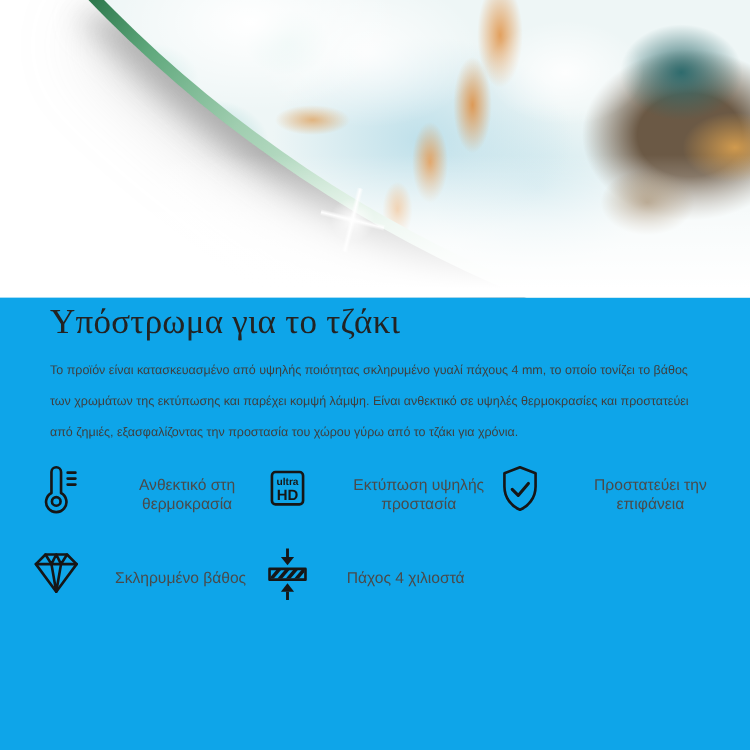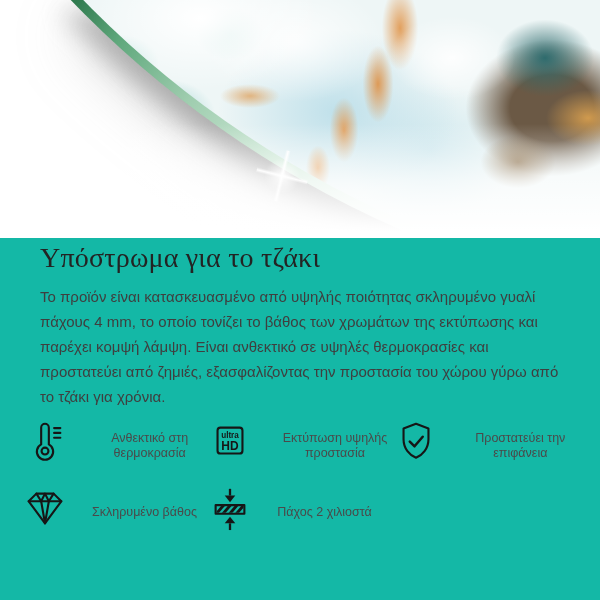--- a/index.html
+++ b/index.html
@@ -1,21 +1,21 @@
 <!DOCTYPE html>
 <html><head>
 <meta charset="utf-8">
 <style>
   html,body{margin:0;padding:0;}
   body{
     width:600px;height:600px;overflow:hidden;background:#ffffff;
     font-family:"Liberation Sans",sans-serif;
     -webkit-font-smoothing:antialiased;
   }
-  .page{width:600px;height:600px;position:relative;background:#14b8a6;}
+  .page{width:600px;height:600px;position:relative;background:#0ea5e9;}
 
   
   .hero{position:relative;width:600px;height:238px;background:#fff;overflow:hidden;}
   .glass-shadow-wrap{
     position:absolute;inset:0;
     filter:drop-shadow(-10px 12px 12px rgba(110,110,110,.45)) drop-shadow(-4px 20px 26px rgba(140,140,140,.30));
   }
   .glass-rim{
     position:absolute;left:0;top:0;width:600px;height:300px;
     clip-path:circle(1025px at 810px -710px);
@@ -59,21 +59,21 @@
 
   
   .content{padding:0 40px;}
   .headline{
     margin:4px 0 0 0;
     font-family:"Liberation Serif",serif;font-weight:400;
     font-size:28px;line-height:31px;color:#232323;letter-spacing:.2px;
   }
   .description{
     margin:11px 0 0 0;max-width:527px;
-    font-size:15px;line-height:25px;color:#3f3f3f;
+    font-size:10px;line-height:25px;color:#3f3f3f;
   }
 
   
   .features{
     margin-top:10px;padding:0 22px;
     display:grid;grid-template-columns:repeat(3,1fr);row-gap:20px;
   }
   .feature{display:flex;flex-direction:row;align-items:center;text-align:center;}
   .feature .icon{height:46px;display:flex;align-items:flex-end;justify-content:center;}
   .feature svg{display:block;}
@@ -166,17 +166,17 @@
           <g clip-path="url(#barclip)" stroke="#161616" stroke-width="3">
             <line x1="8" y1="32" x2="20" y2="18"></line>
             <line x1="15" y1="32" x2="27" y2="18"></line>
             <line x1="22" y1="32" x2="34" y2="18"></line>
             <line x1="29" y1="32" x2="41" y2="18"></line>
           </g>
           <polygon class="fillb" points="18.5,40 29.5,40 24,33"></polygon>
           <line x1="24" y1="40" x2="24" y2="47" stroke="#161616" stroke-width="2.4"></line>
         </svg>
       </span>
-      <span class="label">Πάχος 2 χιλιοστά</span>
+      <span class="label">Πάχος 4 χιλιοστά</span>
     </div>
 
   </div>
 </div>
 
 </body></html>

